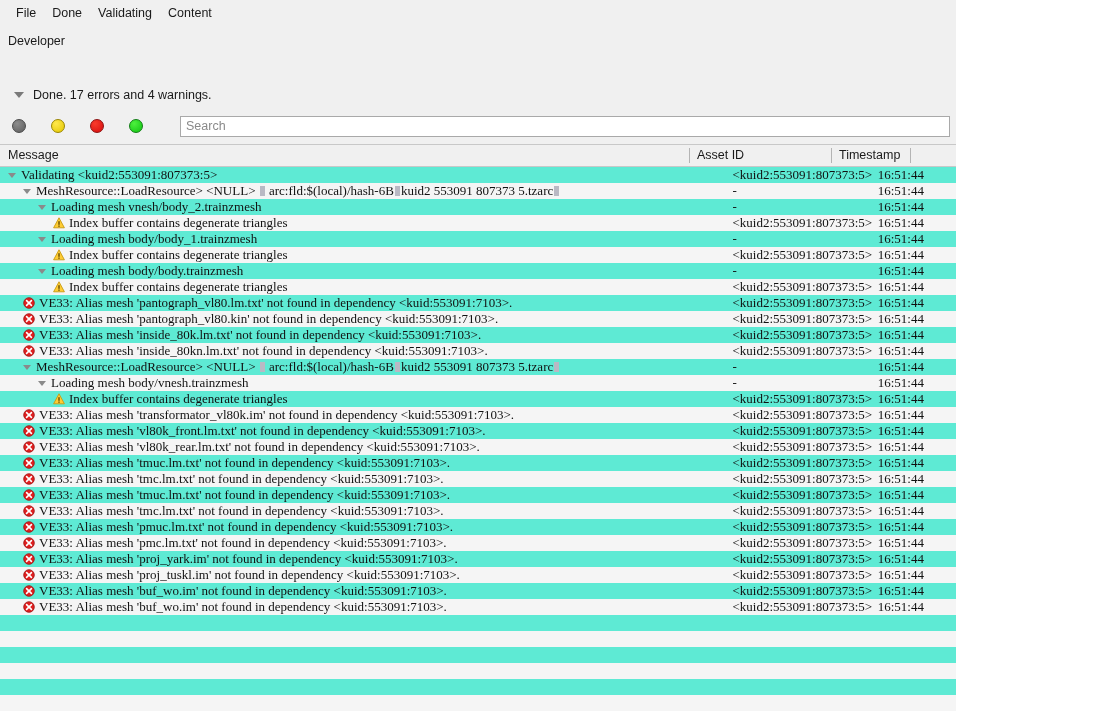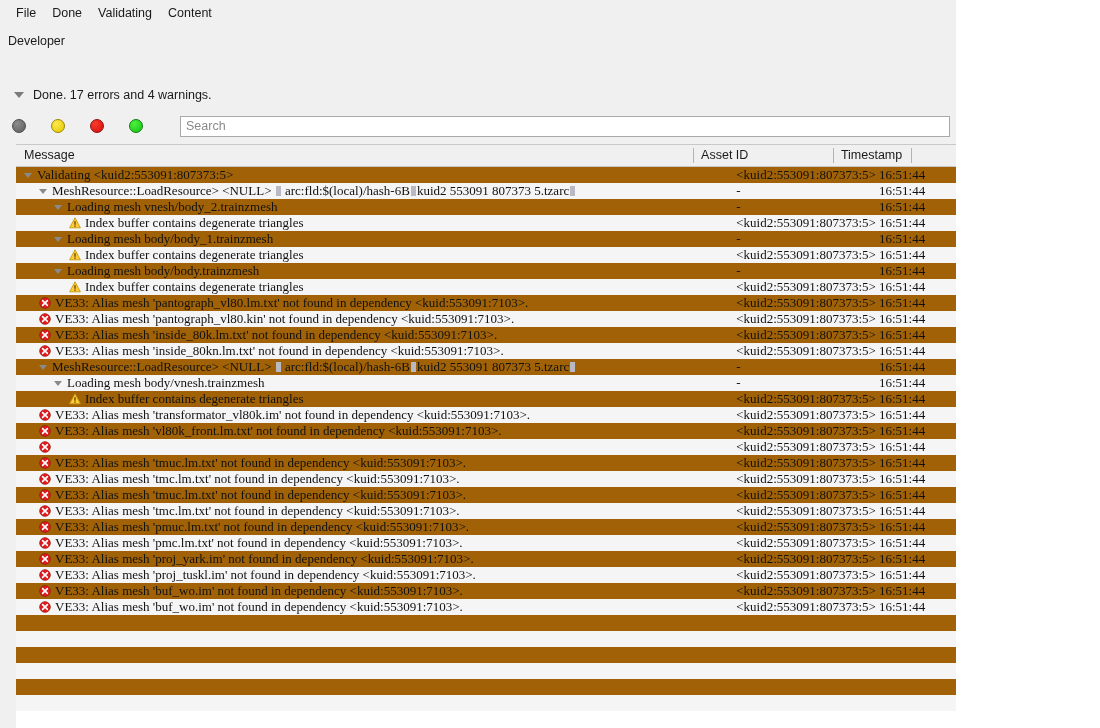--- a/index.html
+++ b/index.html
@@ -120,21 +120,20 @@
   }
   .search-input::placeholder { color: #8a8a8a; opacity: 1; }
 
   
   .table-wrap {
     flex: 1 1 auto;
     background: #ffffff;
     overflow: hidden;
     position: relative;
     border-top: 1px solid #c8c8c8;
-    margin-left: 16px;
   }
   .thead {
     height: 22px;
     background: #f0f0f0;
     border-bottom: 1px solid #c8c8c8;
     position: relative;
     display: flex;
     align-items: center;
     box-sizing: border-box;
   }
@@ -163,21 +162,21 @@
   .rows { position: relative; }
   .row {
     height: 16px;
     display: flex;
     align-items: center;
     box-sizing: border-box;
     font-size: 12.3px;
     color: #111;
     white-space: nowrap;
   }
-  .row.odd  { background: #a16207; }
+  .row.odd  { background: #5eead4; }
   .row.even { background: #f5f5f5; }
 
   .cell-msg {
     width: 795px;
     box-sizing: border-box;
     display: flex;
     align-items: center;
     overflow: hidden;
     padding-left: 4px;
     font-family: "Liberation Serif", serif;
@@ -499,20 +498,21 @@
         </div>
         <div class="row even">
           <div class="cell-msg">
             <span class="indent" style="width:19px"></span>
             <span class="ic">
               <svg width="12" height="12" viewBox="0 0 12 12">
                 <circle cx="6" cy="6" r="5.3" fill="#e02020" stroke="#9c0f0f" stroke-width="0.8"></circle>
                 <path d="M3.6 3.6 L8.4 8.4 M8.4 3.6 L3.6 8.4" stroke="#ffffff" stroke-width="1.6" stroke-linecap="round"></path>
               </svg>
             </span>
+            <span class="msg-text">VE33: Alias mesh 'vl80k_rear.lm.txt' not found in dependency &lt;kuid:553091:7103&gt;.</span>
           </div>
           <div class="cell-asset">&lt;kuid2:553091:807373:5&gt;</div>
           <div class="cell-time">16:51:44</div>
           <div class="cell-end"></div>
         </div>
         <div class="row odd">
           <div class="cell-msg">
             <span class="indent" style="width:19px"></span>
             <span class="ic">
               <svg width="12" height="12" viewBox="0 0 12 12">

